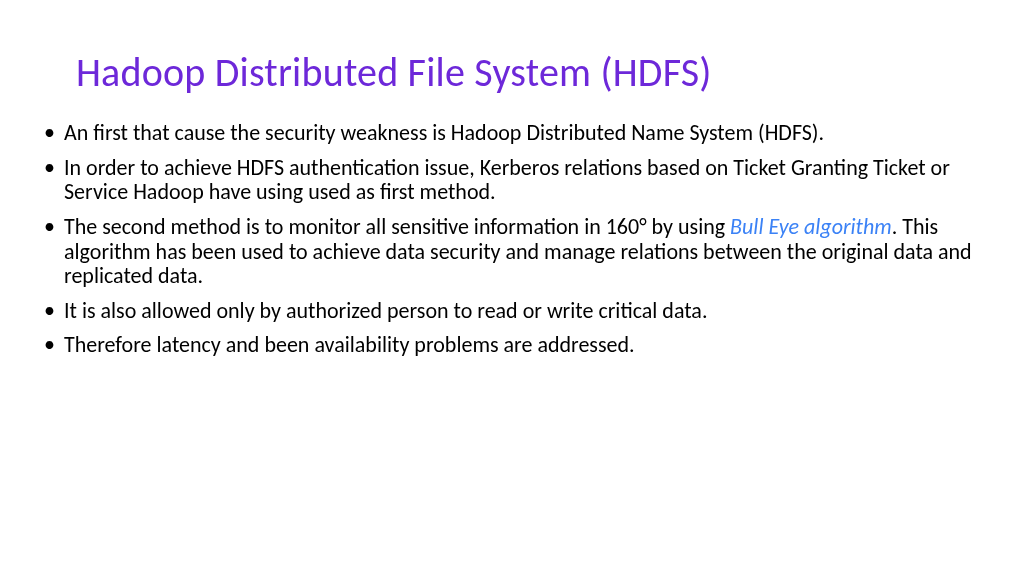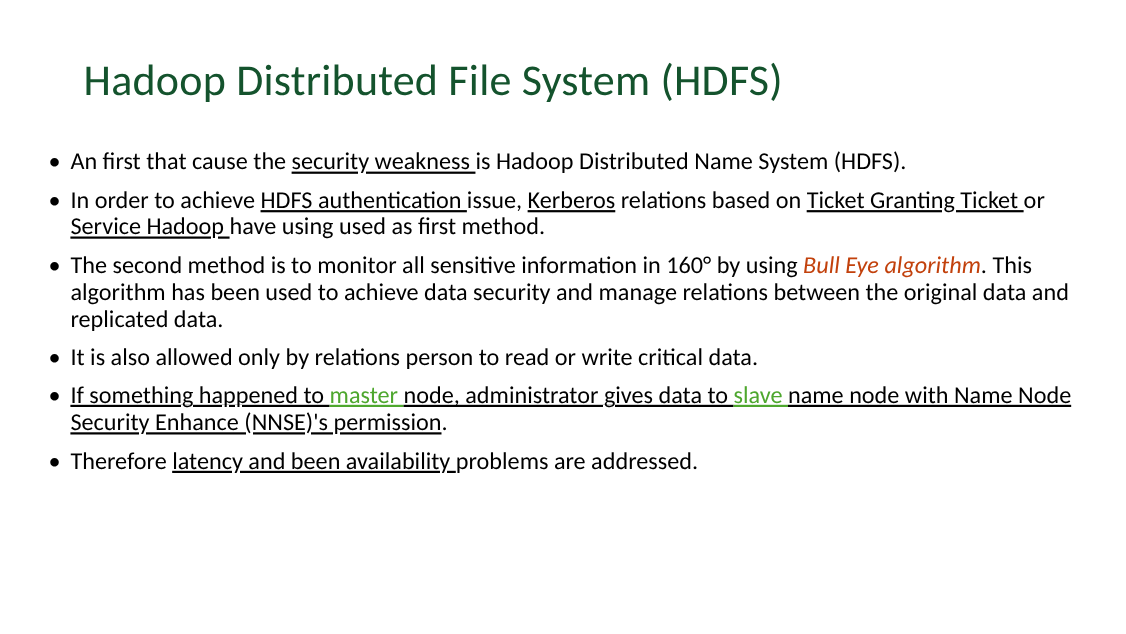--- a/index.html
+++ b/index.html
@@ -13,23 +13,23 @@
   }
   .slide {
     width: 100%;
     height: 100%;
     padding: 48px 40px 30px 40px;
     position: relative;
   }
   .title {
     font-size: 40px;
     font-weight: 300;
-    color: #14532d;
+    color: #6d28d9;
     margin-left: 36px;
-    margin-bottom: 38px;
+    margin-bottom: 24px;
     letter-spacing: 0.2px;
   }
   ul.bullets {
     list-style: none;
     padding-left: 0;
   }
   ul.bullets > li {
     position: relative;
     padding-left: 24px;
     font-size: 22px;
@@ -39,31 +39,30 @@
     color: #000;
   }
   ul.bullets > li::before {
     content: "•";
     position: absolute;
     left: 4px;
     top: 0;
     font-size: 22px;
     color: #000;
   }
-  .u { text-decoration: underline; }
-  .red { color: #c2410c; font-style: italic; }
+  .u { }
+  .red { color: #3b82f6; font-style: italic; }
   .green { color: #4ea72e; }
   .seg { display: inline; }
 </style>
 </head>
 <body>
 
 <div class="slide">
   <h1 class="title">Hadoop Distributed File System (HDFS)</h1>
   <ul class="bullets">
       <li><span class="seg ">An first that cause the </span><span class="seg u">security weakness </span><span class="seg ">is Hadoop Distributed Name System (HDFS).</span></li>
       <li><span class="seg ">In order to achieve </span><span class="seg u">HDFS authentication </span><span class="seg ">issue, </span><span class="seg u">Kerberos</span><span class="seg "> relations based on </span><span class="seg u">Ticket Granting Ticket </span><span class="seg ">or </span><span class="seg u">Service Hadoop </span><span class="seg ">have using used as first method.</span></li>
       <li><span class="seg ">The second method is to monitor all sensitive information in 160° by using </span><span class="seg red">Bull Eye algorithm</span><span class="seg ">. This algorithm has been used to achieve data security and manage relations between the original data and replicated data.</span></li>
-      <li><span class="seg ">It is also allowed only by relations person to read or write critical data.</span></li>
-      <li><span class="seg u">If something happened to </span><span class="seg u green">master </span><span class="seg u">node, administrator gives data to </span><span class="seg u green">slave </span><span class="seg u">name node with Name Node Security Enhance (NNSE)'s permission</span><span class="seg ">.</span></li>
+      <li><span class="seg ">It is also allowed only by authorized person to read or write critical data.</span></li>
       <li><span class="seg ">Therefore </span><span class="seg u">latency and been availability </span><span class="seg ">problems are addressed.</span></li>
     </ul>
 </div>
 
 </body></html>

